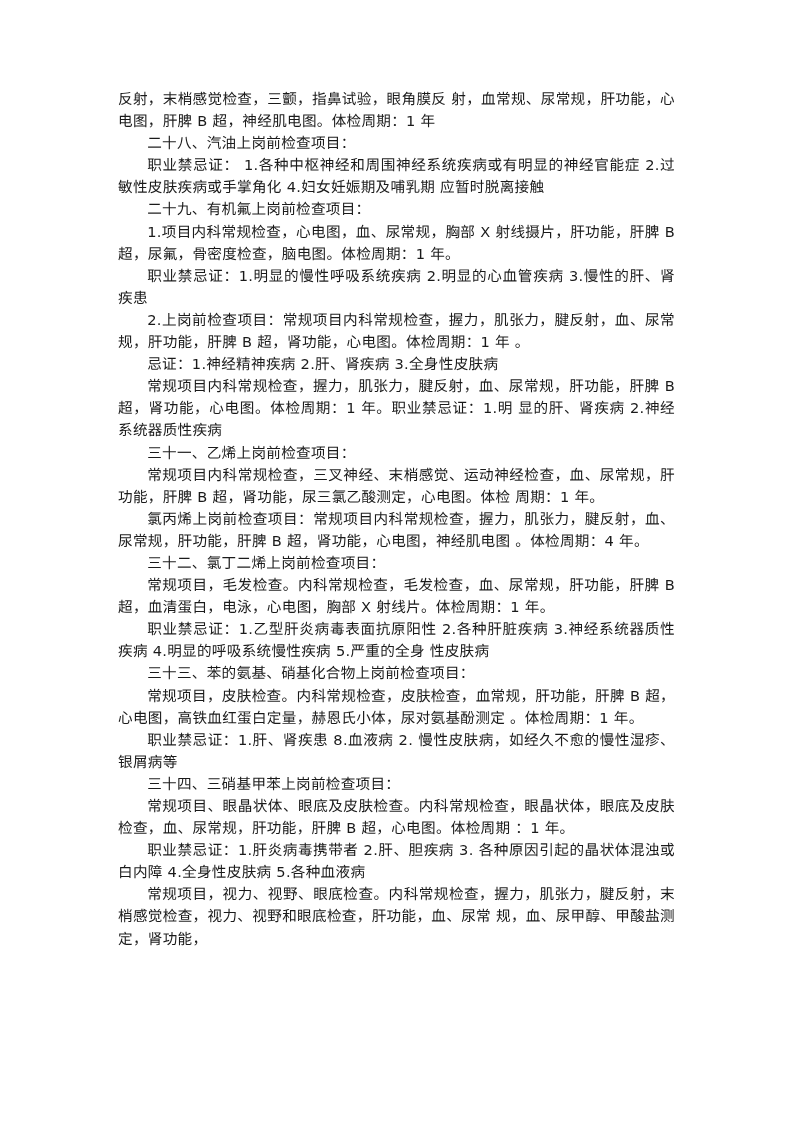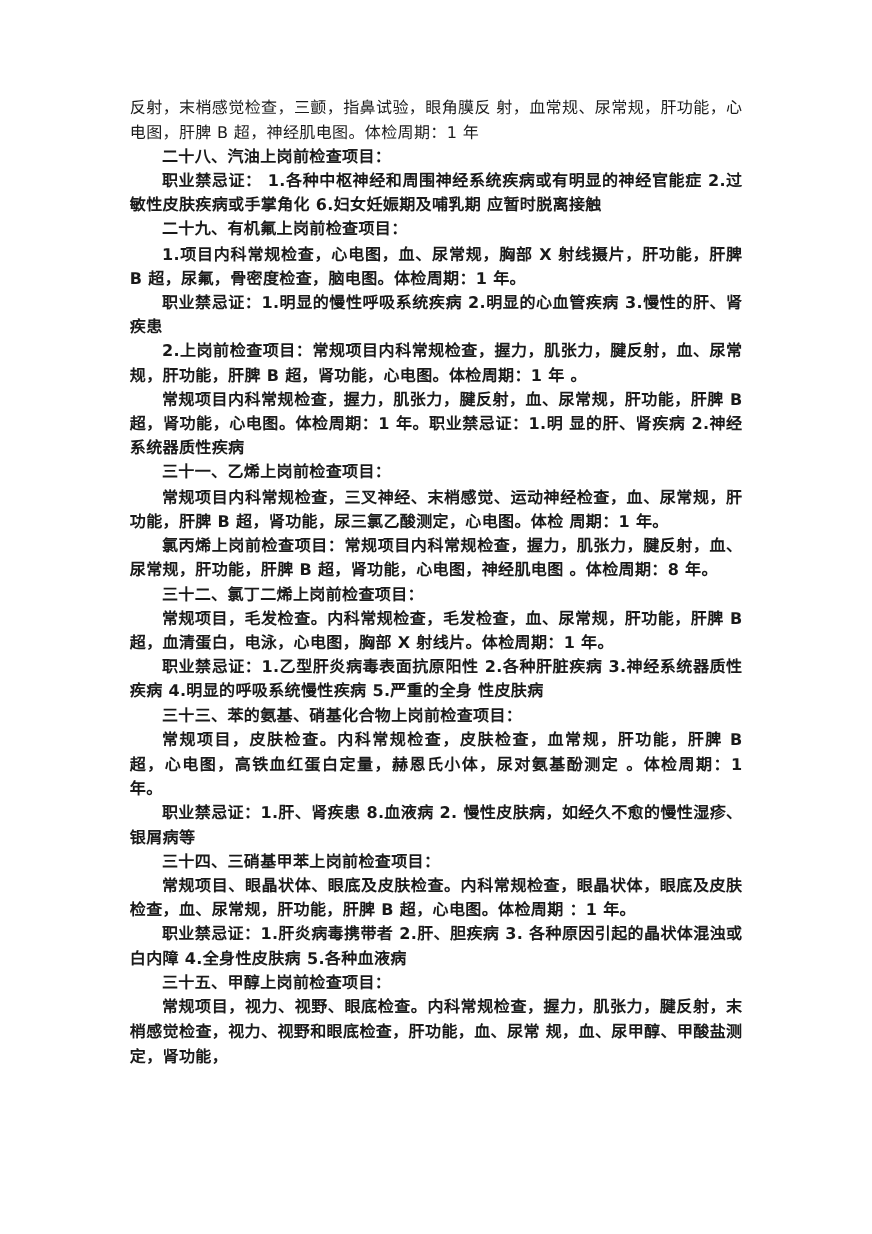--- a/index.html
+++ b/index.html
@@ -33,47 +33,46 @@
     font-size: 14.6px;
     line-height: 22.1px;
     text-align: justify;
     text-justify: inter-ideograph;
     letter-spacing: 0.02em;
     word-break: break-all;
     color: #1a1a1a;
   }
   p.indent {
     text-indent: 2em;
-    font-weight: bold;
   }
   p.flush {
     text-indent: 0;
   }
 </style>
 </head>
 <body>
 
 <div class="page">
   <div class="doc-body">
       <p class="para flush">反射，末梢感觉检查，三颤，指鼻试验，眼角膜反 射，血常规、尿常规，肝功能，心电图，肝脾 B 超，神经肌电图。体检周期：1 年</p>
       <p class="para indent">二十八、汽油上岗前检查项目：</p>
-      <p class="para indent">职业禁忌证： 1.各种中枢神经和周围神经系统疾病或有明显的神经官能症 2.过敏性皮肤疾病或手掌角化 6.妇女妊娠期及哺乳期 应暂时脱离接触</p>
+      <p class="para indent">职业禁忌证： 1.各种中枢神经和周围神经系统疾病或有明显的神经官能症 2.过敏性皮肤疾病或手掌角化 4.妇女妊娠期及哺乳期 应暂时脱离接触</p>
       <p class="para indent">二十九、有机氟上岗前检查项目：</p>
       <p class="para indent">1.项目内科常规检查，心电图，血、尿常规，胸部 X 射线摄片，肝功能，肝脾 B 超，尿氟，骨密度检查，脑电图。体检周期：1 年。</p>
       <p class="para indent">职业禁忌证：1.明显的慢性呼吸系统疾病 2.明显的心血管疾病 3.慢性的肝、肾疾患</p>
       <p class="para indent">2.上岗前检查项目：常规项目内科常规检查，握力，肌张力，腱反射，血、尿常规，肝功能，肝脾 B 超，肾功能，心电图。体检周期：1 年 。</p>
+      <p class="para indent">忌证：1.神经精神疾病 2.肝、肾疾病 3.全身性皮肤病</p>
       <p class="para indent">常规项目内科常规检查，握力，肌张力，腱反射，血、尿常规，肝功能，肝脾 B 超，肾功能，心电图。体检周期：1 年。职业禁忌证：1.明 显的肝、肾疾病 2.神经系统器质性疾病</p>
       <p class="para indent">三十一、乙烯上岗前检查项目：</p>
       <p class="para indent">常规项目内科常规检查，三叉神经、末梢感觉、运动神经检查，血、尿常规，肝功能，肝脾 B 超，肾功能，尿三氯乙酸测定，心电图。体检 周期：1 年。</p>
-      <p class="para indent">氯丙烯上岗前检查项目：常规项目内科常规检查，握力，肌张力，腱反射，血、尿常规，肝功能，肝脾 B 超，肾功能，心电图，神经肌电图 。体检周期：8 年。</p>
+      <p class="para indent">氯丙烯上岗前检查项目：常规项目内科常规检查，握力，肌张力，腱反射，血、尿常规，肝功能，肝脾 B 超，肾功能，心电图，神经肌电图 。体检周期：4 年。</p>
       <p class="para indent">三十二、氯丁二烯上岗前检查项目：</p>
       <p class="para indent">常规项目，毛发检查。内科常规检查，毛发检查，血、尿常规，肝功能，肝脾 B 超，血清蛋白，电泳，心电图，胸部 X 射线片。体检周期：1 年。</p>
       <p class="para indent">职业禁忌证：1.乙型肝炎病毒表面抗原阳性 2.各种肝脏疾病 3.神经系统器质性疾病 4.明显的呼吸系统慢性疾病 5.严重的全身 性皮肤病</p>
       <p class="para indent">三十三、苯的氨基、硝基化合物上岗前检查项目：</p>
       <p class="para indent">常规项目，皮肤检查。内科常规检查，皮肤检查，血常规，肝功能，肝脾 B 超，心电图，高铁血红蛋白定量，赫恩氏小体，尿对氨基酚测定 。体检周期：1 年。</p>
       <p class="para indent">职业禁忌证：1.肝、肾疾患 8.血液病 2. 慢性皮肤病，如经久不愈的慢性湿疹、银屑病等</p>
       <p class="para indent">三十四、三硝基甲苯上岗前检查项目：</p>
       <p class="para indent">常规项目、眼晶状体、眼底及皮肤检查。内科常规检查，眼晶状体，眼底及皮肤检查，血、尿常规，肝功能，肝脾 B 超，心电图。体检周期 ：1 年。</p>
       <p class="para indent">职业禁忌证：1.肝炎病毒携带者 2.肝、胆疾病 3. 各种原因引起的晶状体混浊或白内障 4.全身性皮肤病 5.各种血液病</p>
-      <p class="para indent">三十五、甲醇上岗前检查项目：</p>
       <p class="para indent">常规项目，视力、视野、眼底检查。内科常规检查，握力，肌张力，腱反射，末梢感觉检查，视力、视野和眼底检查，肝功能，血、尿常 规，血、尿甲醇、甲酸盐测定，肾功能，</p>
     </div>
 </div>
 
 </body></html>

